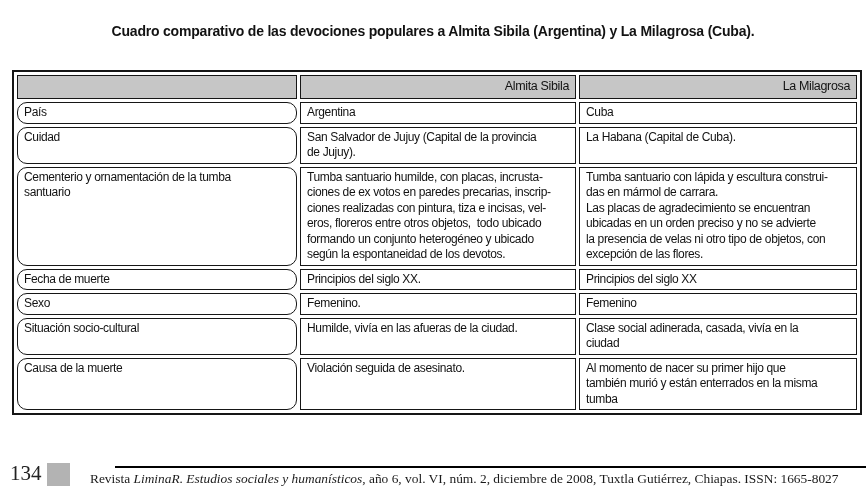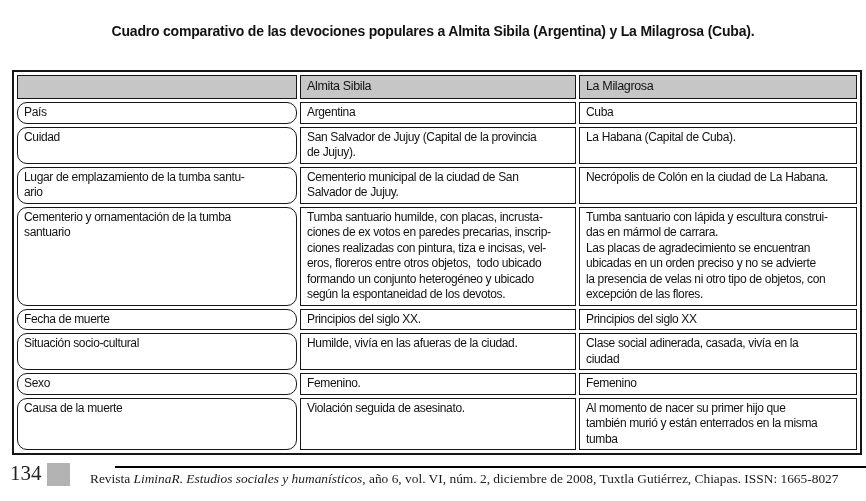--- a/index.html
+++ b/index.html
@@ -43,21 +43,21 @@
     vertical-align: top;
     padding: 2px 6px;
     font-size: 12px;
     line-height: 15.5px;
     letter-spacing: -0.35px;
     font-weight: normal;
     text-align: left;
   }
   table.cmp th {
     background: var(--header-bg, #c6c6c6);
-    text-align: left;
+    text-align: right;
     vertical-align: middle;
     height: 24px;
     font-size: 12.5px;
   }
   td.lbl {
     font-weight: bold;
     font-size: 12.5px;
     white-space: pre-wrap;
     border-radius: 10px;
   }
@@ -125,27 +125,20 @@
       <td class="val center">Argentina</td>
       <td class="val center">Cuba</td>
     </tr>
     <tr>
       <td class="lbl">Cuidad</td>
       <td class="val">San Salvador de Jujuy (Capital de la provincia
 de Jujuy).</td>
       <td class="val">La Habana (Capital de Cuba).</td>
     </tr>
     <tr>
-      <td class="lbl">Lugar de emplazamiento de la tumba santu-
-ario</td>
-      <td class="val">Cementerio municipal de la ciudad de San
-Salvador de Jujuy.</td>
-      <td class="val">Necrópolis de Colón en la ciudad de La Habana.</td>
-    </tr>
-    <tr>
       <td class="lbl">Cementerio y ornamentación de la tumba
 santuario</td>
       <td class="val">Tumba santuario humilde, con placas, incrusta-
 ciones de ex votos en paredes precarias, inscrip-
 ciones realizadas con pintura, tiza e incisas, vel-
 eros, floreros entre otros objetos,  todo ubicado
 formando un conjunto heterogéneo y ubicado
 según la espontaneidad de los devotos.</td>
       <td class="val">Tumba santuario con lápida y escultura construi-
 das en mármol de carrara.
@@ -153,29 +146,29 @@
 ubicadas en un orden preciso y no se advierte
 la presencia de velas ni otro tipo de objetos, con
 excepción de las flores.</td>
     </tr>
     <tr>
       <td class="lbl">Fecha de muerte</td>
       <td class="val">Principios del siglo XX.</td>
       <td class="val">Principios del siglo XX</td>
     </tr>
     <tr>
+      <td class="lbl">Sexo</td>
+      <td class="val">Femenino.</td>
+      <td class="val">Femenino</td>
+    </tr>
+    <tr>
       <td class="lbl">Situación socio-cultural</td>
       <td class="val">Humilde, vivía en las afueras de la ciudad.</td>
       <td class="val">Clase social adinerada, casada, vivía en la
 ciudad</td>
-    </tr>
-    <tr>
-      <td class="lbl">Sexo</td>
-      <td class="val">Femenino.</td>
-      <td class="val">Femenino</td>
     </tr>
     <tr>
       <td class="lbl">Causa de la muerte</td>
       <td class="val">Violación seguida de asesinato.</td>
       <td class="val">Al momento de nacer su primer hijo que
 también murió y están enterrados en la misma
 tumba</td>
     </tr>
   </tbody>
     </table>

